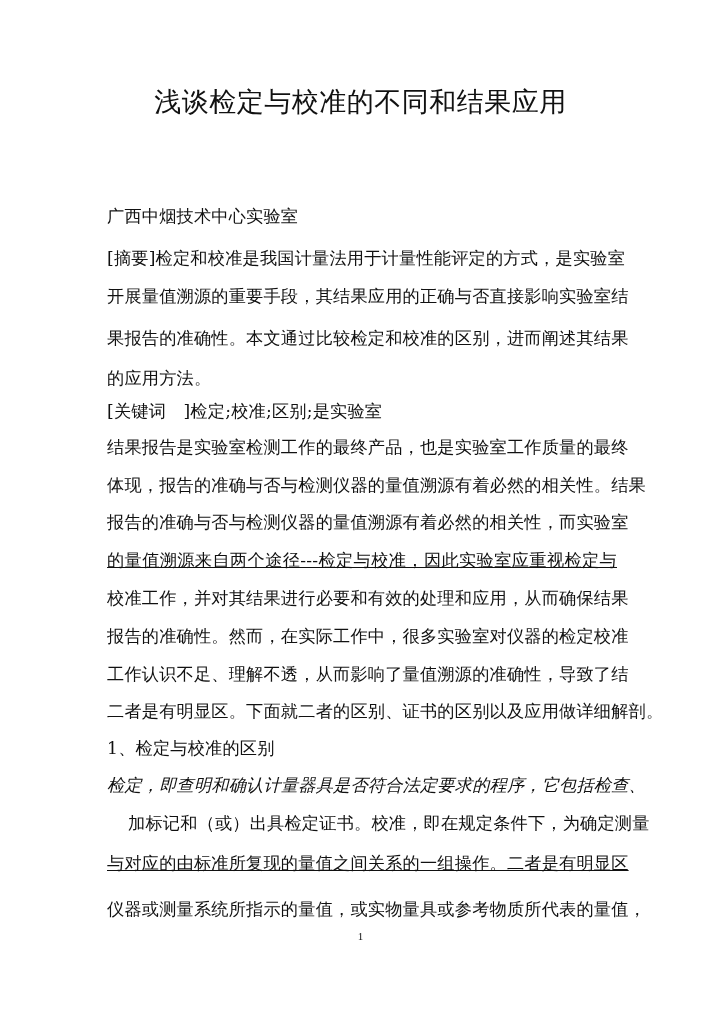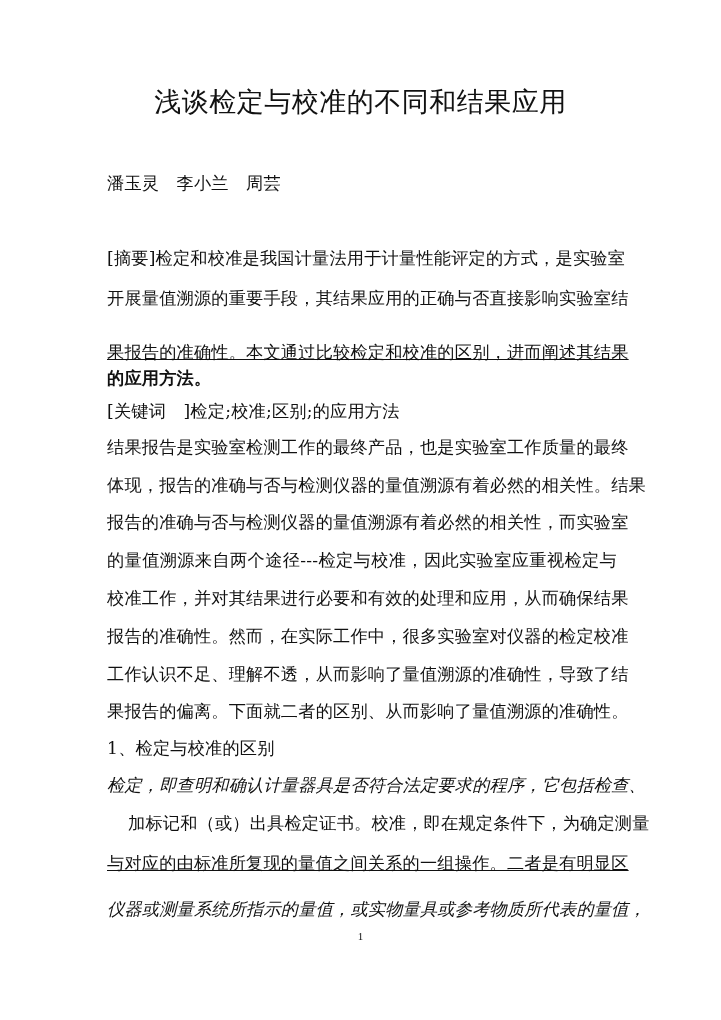--- a/index.html
+++ b/index.html
@@ -13,37 +13,37 @@
   .just { text-align: justify; text-align-last: justify; }
   .pagenum { position: absolute; left: 0; width: 721px; top: 930px; text-align: center;
              font-size: 11px; font-family: "Liberation Serif", serif; }
 </style>
 </head>
 <body>
 
 <div class="page">
   <h1 class="title">浅谈检定与校准的不同和结果应用</h1>
 
-  <div class="line" style="top:172px;">潘玉灵　李小兰　周芸</div>
+  <div class="line" style="top:205px;">广西中烟技术中心实验室</div>
 
   <div id="body-lines">
       <div class="line just" style="top: 247px;">[摘要]检定和校准是我国计量法用于计量性能评定的方式，是实验室</div>
-      <div class="line just" style="top: 287px;">开展量值溯源的重要手段，其结果应用的正确与否直接影响实验室结</div>
-      <div class="line just" style="top: 341px; text-decoration: underline;">果报告的准确性。本文通过比较检定和校准的区别，进而阐述其结果</div>
-      <div class="line" style="top: 367px; font-weight: bold;">的应用方法。</div>
-      <div class="line" style="top: 400px;">[关键词　]检定;校准;区别;的应用方法</div>
+      <div class="line just" style="top: 287px; font-family: Liberation Mono, monospace;">开展量值溯源的重要手段，其结果应用的正确与否直接影响实验室结</div>
+      <div class="line just" style="top: 327px;">果报告的准确性。本文通过比较检定和校准的区别，进而阐述其结果</div>
+      <div class="line" style="top: 367px;">的应用方法。</div>
+      <div class="line" style="top: 400px;">[关键词　]检定;校准;区别;是实验室</div>
       <div class="line just" style="top: 436px;">结果报告是实验室检测工作的最终产品，也是实验室工作质量的最终</div>
       <div class="line just" style="top: 474px;">体现，报告的准确与否与检测仪器的量值溯源有着必然的相关性。结果</div>
       <div class="line just" style="top: 511px;">报告的准确与否与检测仪器的量值溯源有着必然的相关性，而实验室</div>
-      <div class="line just" style="top: 549px;">的量值溯源来自两个途径---检定与校准，因此实验室应重视检定与</div>
+      <div class="line just" style="top: 549px; text-decoration: underline;">的量值溯源来自两个途径---检定与校准，因此实验室应重视检定与</div>
       <div class="line just" style="top: 587px;">校准工作，并对其结果进行必要和有效的处理和应用，从而确保结果</div>
       <div class="line just" style="top: 625px;">报告的准确性。然而，在实际工作中，很多实验室对仪器的检定校准</div>
       <div class="line just" style="top: 663px;">工作认识不足、理解不透，从而影响了量值溯源的准确性，导致了结</div>
-      <div class="line just" style="top: 700px;">果报告的偏离。下面就二者的区别、从而影响了量值溯源的准确性。</div>
+      <div class="line just" style="top: 700px;">二者是有明显区。下面就二者的区别、证书的区别以及应用做详细解剖。</div>
       <div class="line" style="top: 737px;">1、检定与校准的区别</div>
       <div class="line just" style="top: 774px; font-style: italic;">检定，即查明和确认计量器具是否符合法定要求的程序，它包括检查、</div>
       <div class="line just" style="top: 812px; margin-left: 21px;">加标记和（或）出具检定证书。校准，即在规定条件下，为确定测量</div>
-      <div class="line just" style="top: 898px; font-style: italic;">仪器或测量系统所指示的量值，或实物量具或参考物质所代表的量值，</div>
+      <div class="line just" style="top: 898px;">仪器或测量系统所指示的量值，或实物量具或参考物质所代表的量值，</div>
       <div class="line just" style="top: 852px; text-decoration: underline;">与对应的由标准所复现的量值之间关系的一组操作。二者是有明显区</div>
     </div>
 
   <div class="pagenum">1</div>
 </div>
 
 </body></html>

